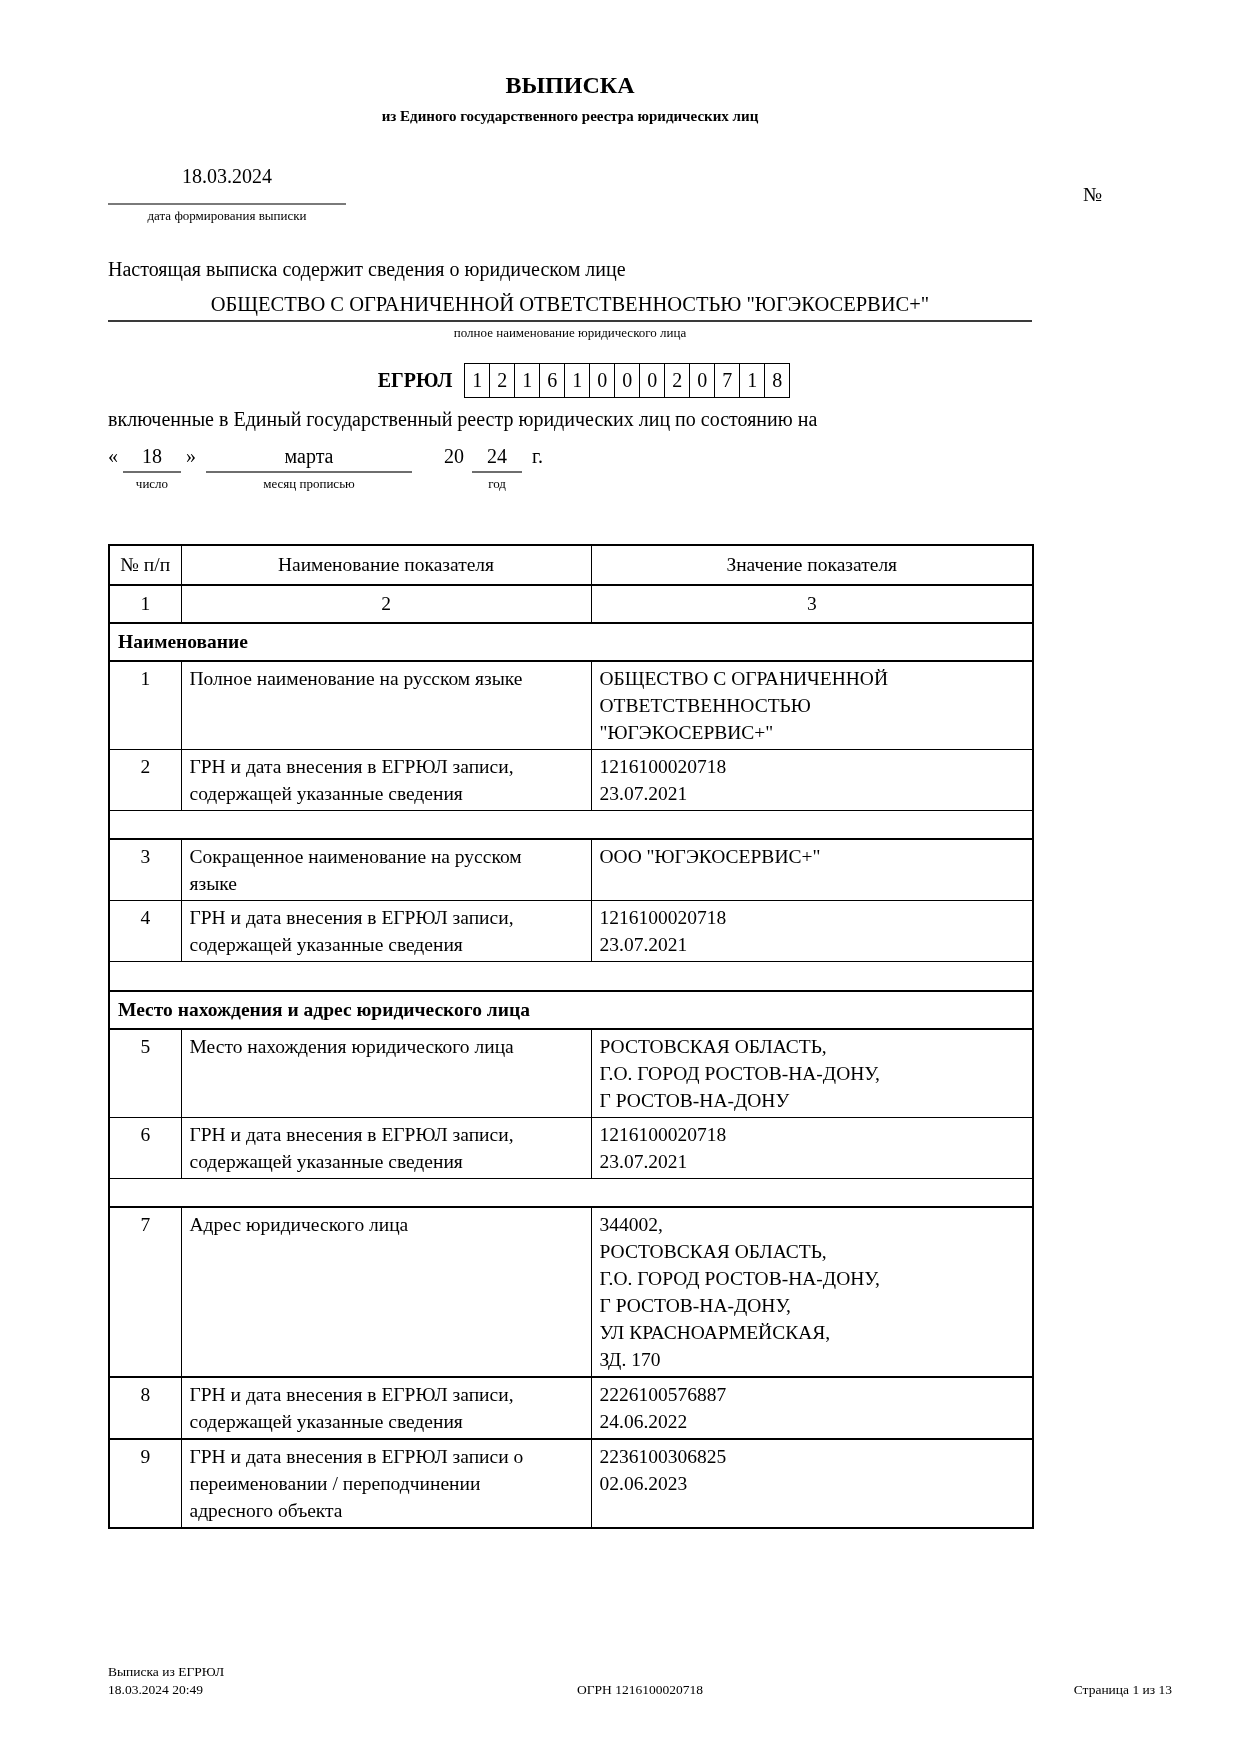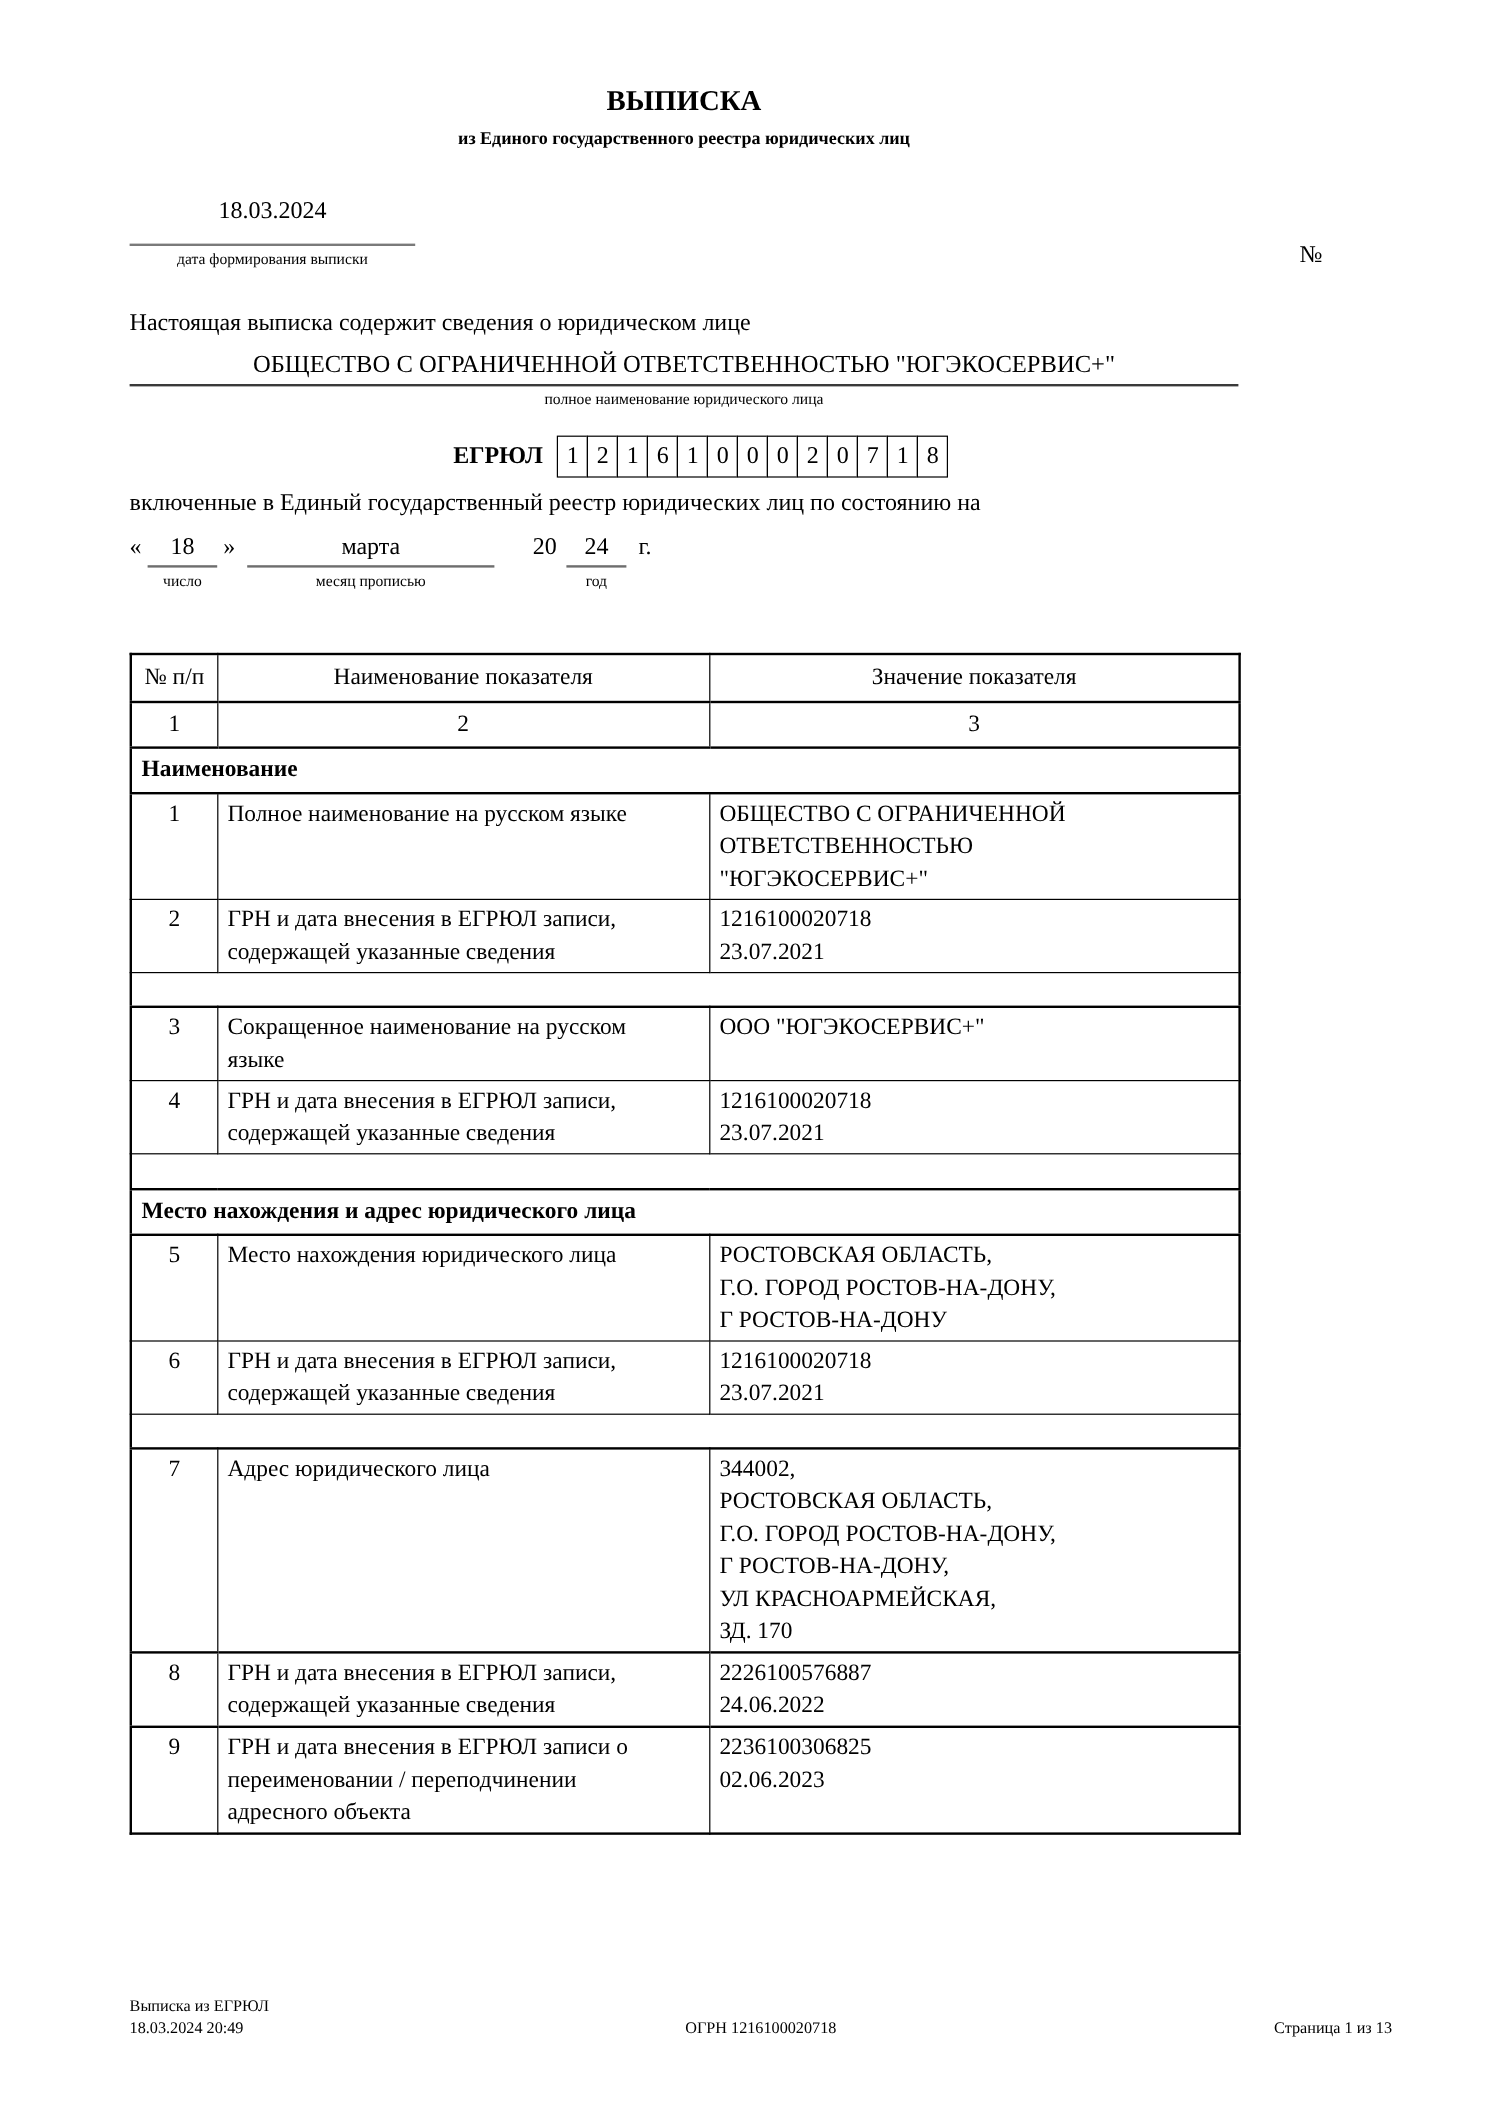--- a/index.html
+++ b/index.html
@@ -7,21 +7,21 @@
   body {
     width:1240px; height:1755px; position:relative; overflow:hidden;
     color:#000; font-family:"Liberation Serif","DejaVu Serif",serif;
   }
   .content { margin-left:108px; width:924px; }
 
   
   .doc-title { padding-top:72px; text-align:center; font-size:24px; font-weight:bold; }
   .doc-subtitle { margin-top:9px; text-align:center; font-size:15px; font-weight:bold; }
 
-  .head-row { margin-top:40px; width:1032px; display:flex; justify-content:space-between; align-items:flex-end; font-size:20px; }
+  .head-row { margin-top:40px; width:1032px; display:flex; justify-content:space-between; align-items:center; font-size:20px; }
   .date-block { width:238px; text-align:center; }
   .date-value { padding-bottom:15px; border-bottom:2px solid #7a7a7a; }
   .small-label { font-size:13px; line-height:1.15; padding-top:4px; }
   .num-block { display:flex; align-items:flex-start; }
   .num-sign { margin-right:38px; }
   .num-value { width:192px; text-align:center; line-height:1.3; border-bottom:2px solid #7a7a7a; padding-bottom:3px; }
 
   
   .intro-statement { margin-top:34px; font-size:20px; }
   .company-line { margin-top:12px; text-align:center; font-size:20.5px; padding-bottom:4px; border-bottom:2px solid #3a3a3a; }
@@ -54,21 +54,21 @@
   col.c-value { width:442px; }
   tr.t-head td { text-align:center; vertical-align:middle; height:40px; border-bottom:2px solid #000; padding:2px 4px; }
   tr.t-colnum td { text-align:center; vertical-align:middle; height:38px; border-bottom:2px solid #000; }
   tr.t-section td { text-align:left; vertical-align:middle; font-weight:bold; height:38px; border-top:2px solid #000; border-bottom:2px solid #000; }
   tr.t-spacer td { height:29px; border-top:1px solid #000; border-bottom:2px solid #000; }
   tr.thick-top td { border-top:2px solid #000; }
   td.td-num { text-align:center; }
   td.td-label, td.td-value { white-space:pre-line; }
 
   
-  .footer { position:absolute; left:108px; right:80px; top:1663px; display:flex; align-items:flex-end; font-size:13.5px; line-height:1.32; }
+  .footer { position:absolute; left:108px; right:68px; top:1663px; display:flex; align-items:flex-end; font-size:13.5px; line-height:1.32; }
   .footer-left { width:340px; }
   .footer-center { flex:1; text-align:center; }
   .footer-right { width:340px; text-align:right; }
 </style>
 </head>
 <body>
 
 <div class="content">
 
   <div class="doc-title">ВЫПИСКА</div>

